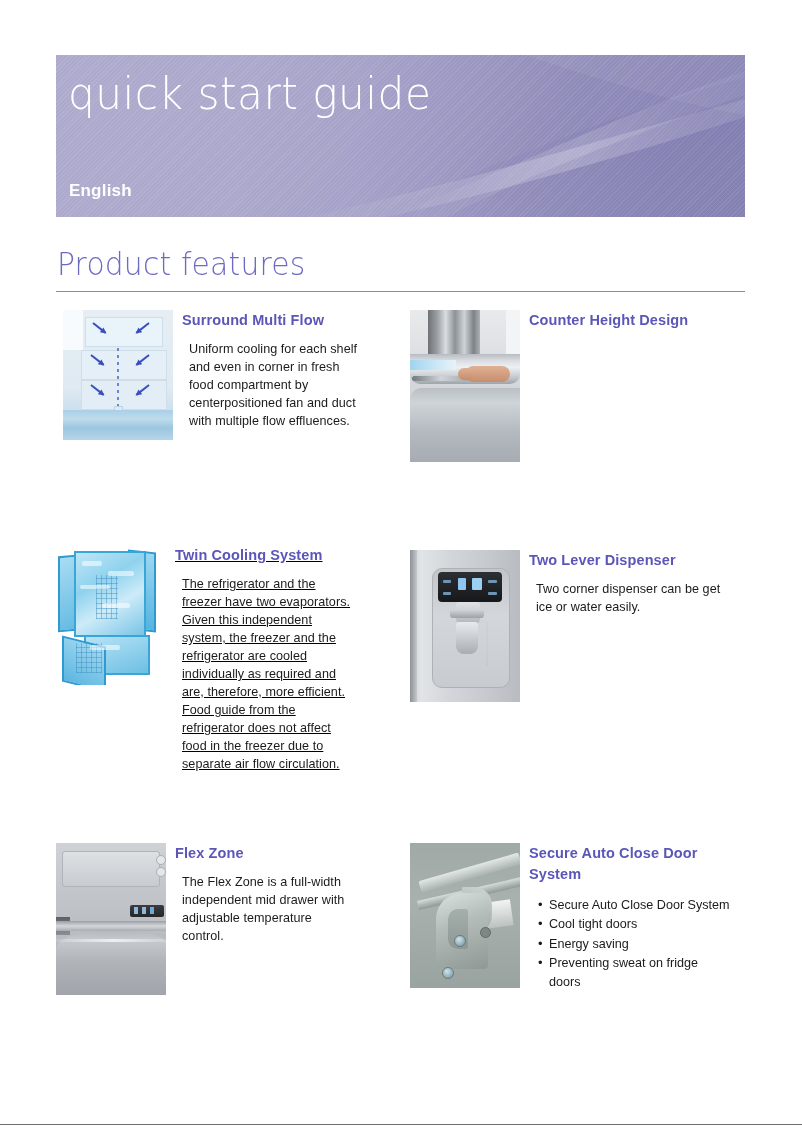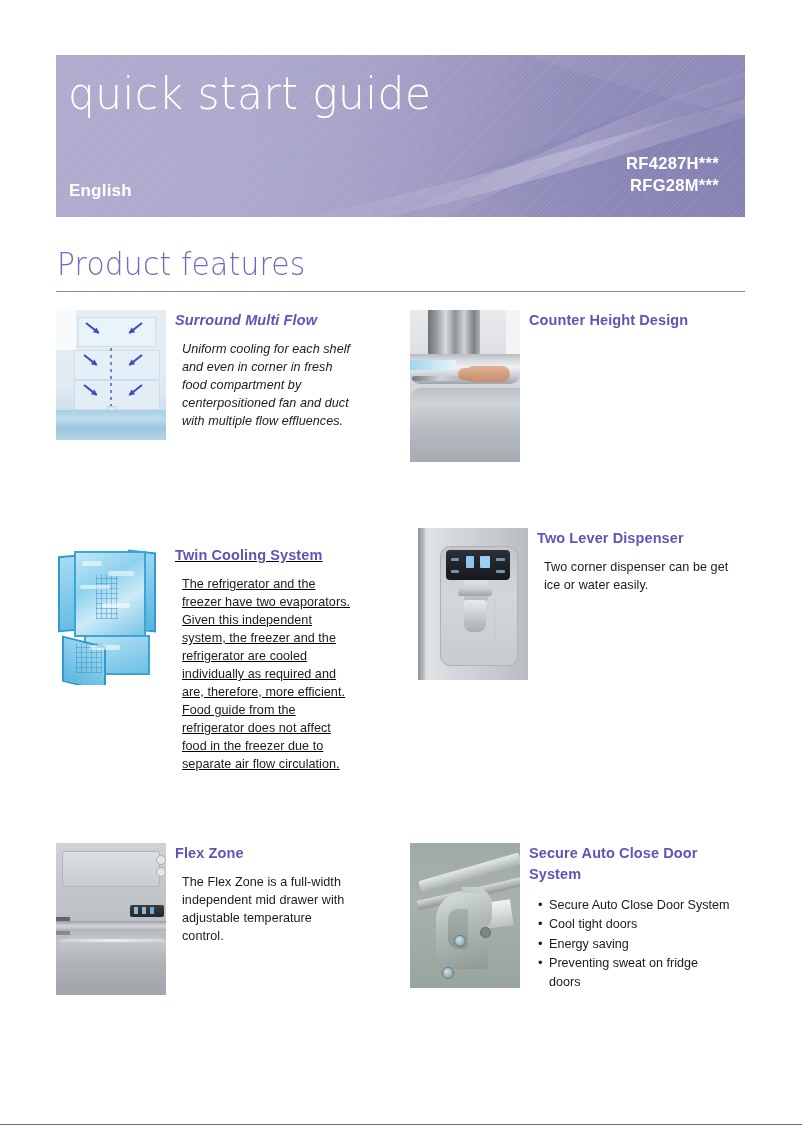--- a/index.html
+++ b/index.html
@@ -153,24 +153,24 @@
   .feature ul li::before {
     content: "\2022";
     position: absolute;
     left: -11px;
     top: -1px;
     font-size: 13px;
     color: #1b1b1b;
   }
 
   
-  #feat-0 { left: 0px;   top: 0px;   width: 300px; font-style: italic; }
+  #feat-0 { left: 7px;   top: 0px;   width: 300px; }
   #feat-1 { left: 354px; top: 0px;   width: 320px; }
   #feat-2 { left: 0px;   top: 235px; width: 300px; text-decoration: underline; }
-  #feat-3 { left: 354px; top: 218px; width: 320px; margin-left: 8px; }
+  #feat-3 { left: 354px; top: 240px; width: 320px; }
   #feat-4 { left: 0px;   top: 533px; width: 300px; }
   #feat-5 { left: 354px; top: 533px; width: 320px; }
 
   
   .th { position: relative; display: block; }
 
   
   .th-surround { width: 110px; height: 130px;
     background: linear-gradient(180deg,#e6eef4 0%,#dfeaf2 60%,#cfe2ee 74%,#bcd8ea 100%); }
   .th-surround .panel { position:absolute; background:#f0f6fa; border:1px solid #cfdee8; }
@@ -353,24 +353,20 @@
         <stop offset="100%" stop-color="#6f6ba6" stop-opacity="0.02"></stop>
       </linearGradient>
     </defs>
     <path d="M310,162 C420,120 520,70 689,22 L689,162 Z" fill="url(#sw3)"></path>
     <path d="M330,162 C450,118 545,66 689,16 L689,40 C540,92 450,132 390,162 Z" fill="url(#sw1)"></path>
     <path d="M250,162 C400,130 540,86 689,44 L689,62 C560,104 430,140 330,162 Z" fill="url(#sw2)"></path>
     <path d="M470,0 C540,24 620,48 689,60 L689,0 Z" fill="#ffffff" fill-opacity="0.06"></path>
   </svg>
   <div class="banner-title">quick start guide</div>
   <div class="banner-lang">English</div>
-  <div class="banner-models">
-    <div>RF4287H***</div>
-    <div>RFG28M***</div>
-  </div>
 </div>
 
 <div class="section-title">Product features</div>
 <div class="section-rule"></div>
 
 <div class="features">
 
   <div class="feature" id="feat-0">
     <div class="thumb">
       <span class="th th-surround">

